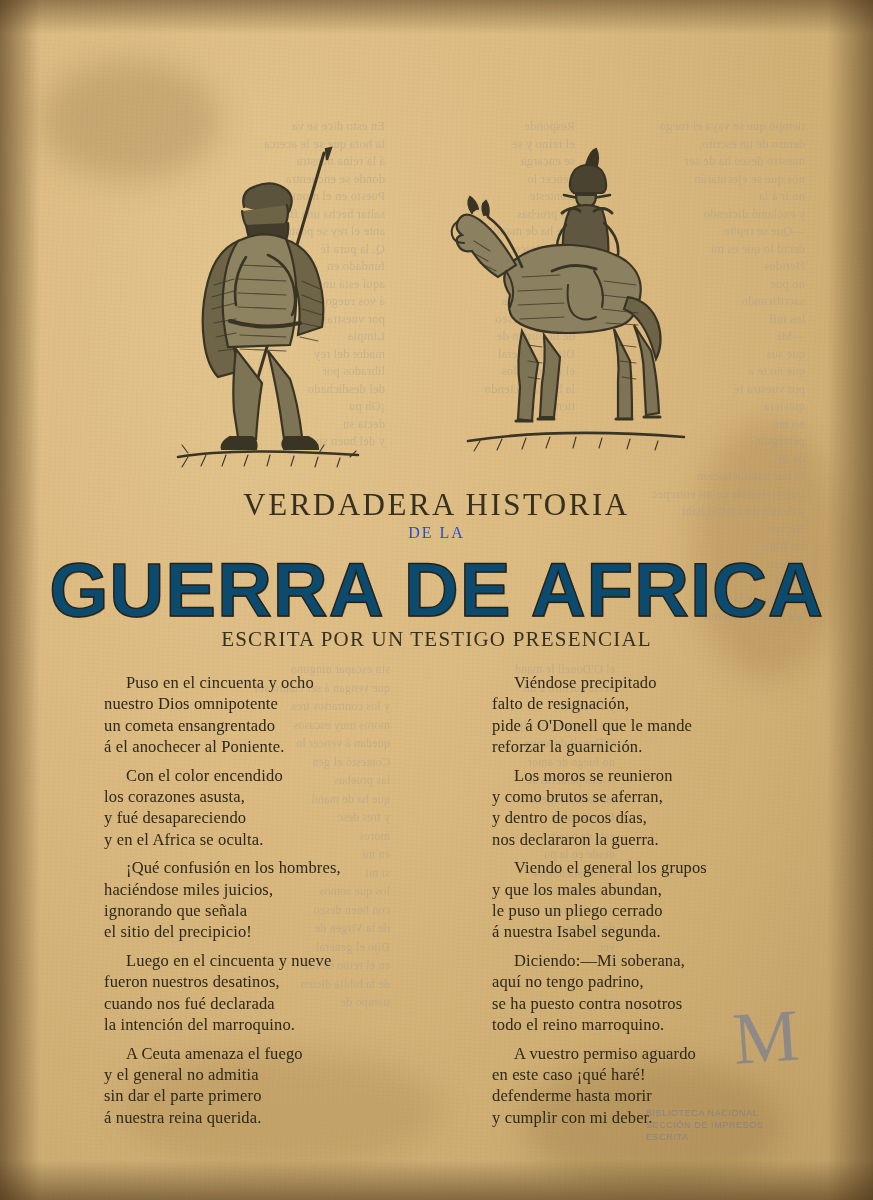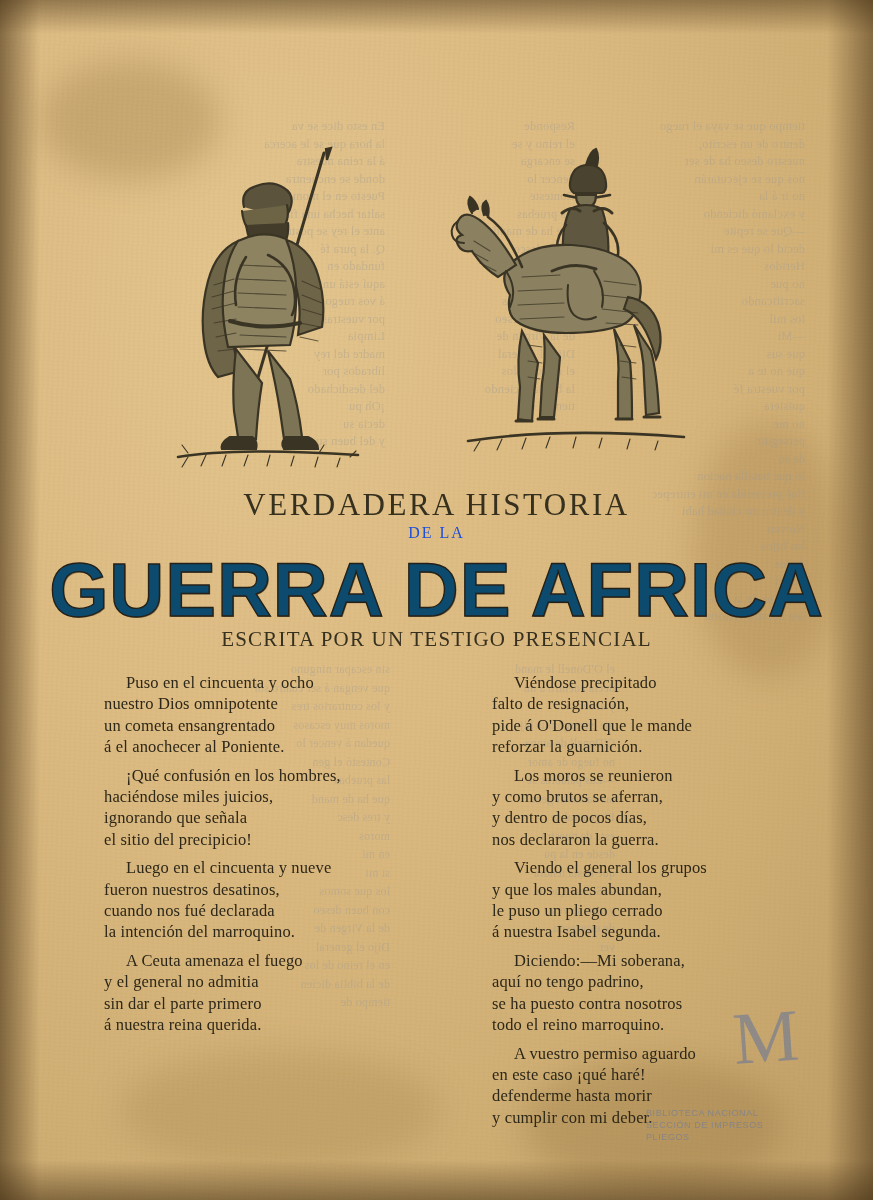--- a/index.html
+++ b/index.html
@@ -399,20 +399,26 @@
 
   <div class="cols">
     <div class="col">
       <div class="stanza">
           <p class="first">Puso en el cincuenta y ocho
 nuestro Dios omnipotente
 un cometa ensangrentado
 á el anochecer al Poniente.</p>
         </div>
       <div class="stanza">
+          <p class="first">Con el color encendido
+los corazones asusta,
+y fué desapareciendo
+y en el Africa se oculta.</p>
+        </div>
+      <div class="stanza">
           <p class="first">¡Qué confusión en los hombres,
 haciéndose miles juicios,
 ignorando que señala
 el sitio del precipicio!</p>
         </div>
       <div class="stanza">
           <p class="first">Luego en el cincuenta y nueve
 fueron nuestros desatinos,
 cuando nos fué declarada
 la intención del marroquino.</p>
@@ -455,20 +461,20 @@
 defenderme hasta morir
 y cumplir con mi deber.</p>
         </div>
     </div>
   </div>
 
   <div class="monogram">M</div>
   <div class="stamp-lines">
     <div>BIBLIOTECA NACIONAL</div>
     <div>SECCIÓN DE IMPRESOS</div>
-    <div>PLIEGOS</div>
+    <div>ESCRITA</div>
   </div>
 
   <div class="edge-l"></div>
   <div class="edge-r"></div>
   <div class="edge-t"></div>
   <div class="edge-b"></div>
 </div>
 
 </body></html>

